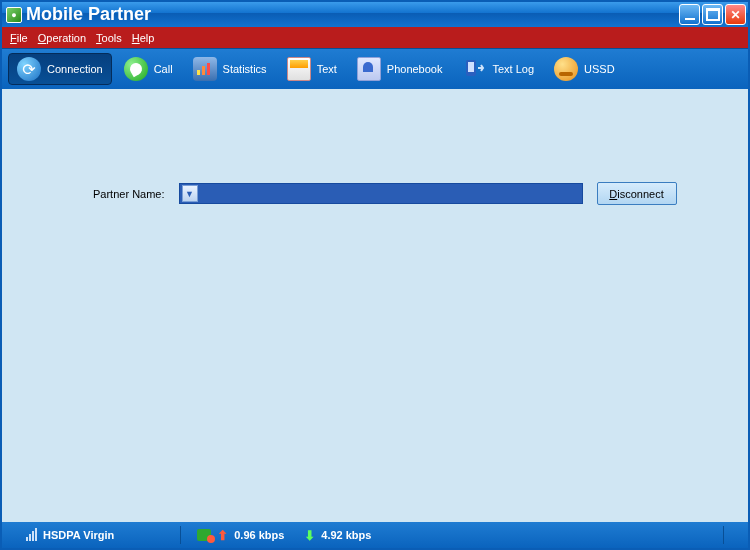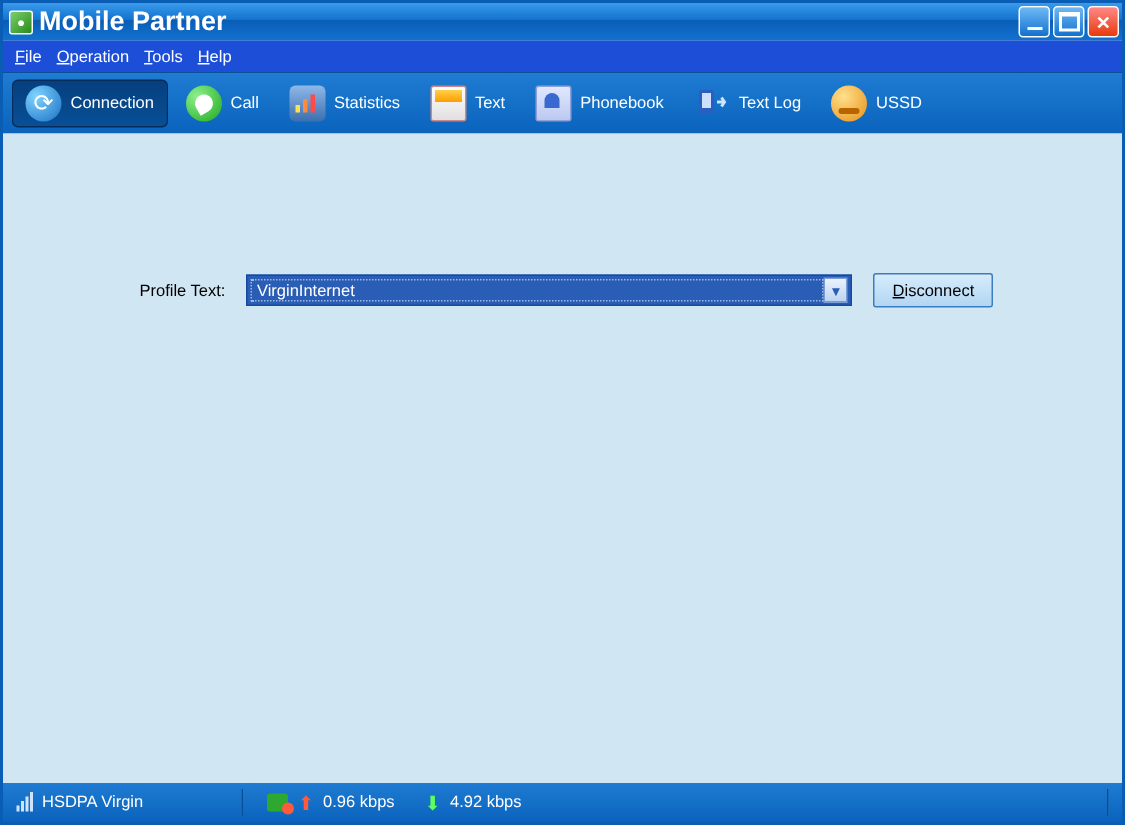--- a/index.html
+++ b/index.html
@@ -52,21 +52,21 @@
   }
   .winbtn.close {
     background: linear-gradient(to bottom,#f88,#e83a0d);
   }
   .winbtn.min::before { content:""; display:block; width:10px; height:2px; background:#fff; margin-top:8px;}
   .winbtn.max::before { content:""; display:block; width:10px; height:8px; border:2px solid #fff; border-top-width:3px;}
   .winbtn.close::before { content:"✕"; font-size:12px; line-height:1;}
   
   .menubar {
     height: 22px;
-    background: #1d4ed8;
+    background: #b91c1c;
     display: flex;
     align-items: center;
     padding: 0 8px;
     gap: 10px;
     color: #fff;
     border-bottom: 1px solid #084f96;
   }
   .menubar .menuitem { cursor: pointer; }
   .menubar .menuitem .ul { text-decoration: underline; }
   
@@ -164,21 +164,22 @@
   }
   .btn .ul { text-decoration: underline; }
   
   .statusbar {
     height: 26px;
     background: linear-gradient(to bottom,#1f7cd2,#0a63bd);
     display:flex;
     align-items:center;
     color:#fff;
     gap:16px;
-    padding: 0 9px;
+    padding: 0 24px;
+    font-weight: bold;
   }
   .status-seg { display:flex; align-items:center; gap:6px; }
   .status-sep {
     width:1px; height:18px; background:#3c8fd8; border-right:1px solid #084f96;
   }
   .sig-icon, .tfr-icon { display:inline-flex; align-items:flex-end; gap:1px; height:12px;}
   .sig-icon span{width:2px;background:#cfe3fa;}
   .sig-icon span:nth-child(1){height:4px}
   .sig-icon span:nth-child(2){height:7px}
   .sig-icon span:nth-child(3){height:10px}
@@ -250,23 +251,22 @@
       <span>Text Log</span>
     </div>
     <div class="toolbtn">
       <div class="toolicon ti-ussd"></div>
       <span>USSD</span>
     </div>
   </div>
 
   <div class="content">
     <div class="profile-row">
-      <span class="profile-label">Profile Text:</span>
+      <span class="profile-label">Partner Name:</span>
       <div class="profile-select">
-        <div class="profile-selected">VirginInternet</div>
         <div class="profile-dd">▼</div>
       </div>
       <div class="btn">
           <span class="ul">D</span>
           <span>isconnect</span>
         </div>
     </div>
   </div>
 
   <div class="statusbar">

